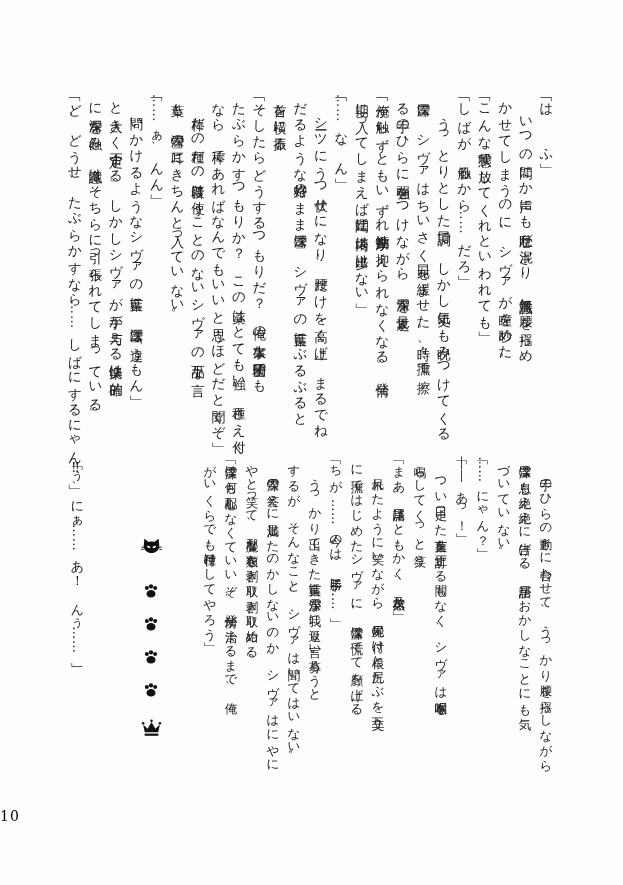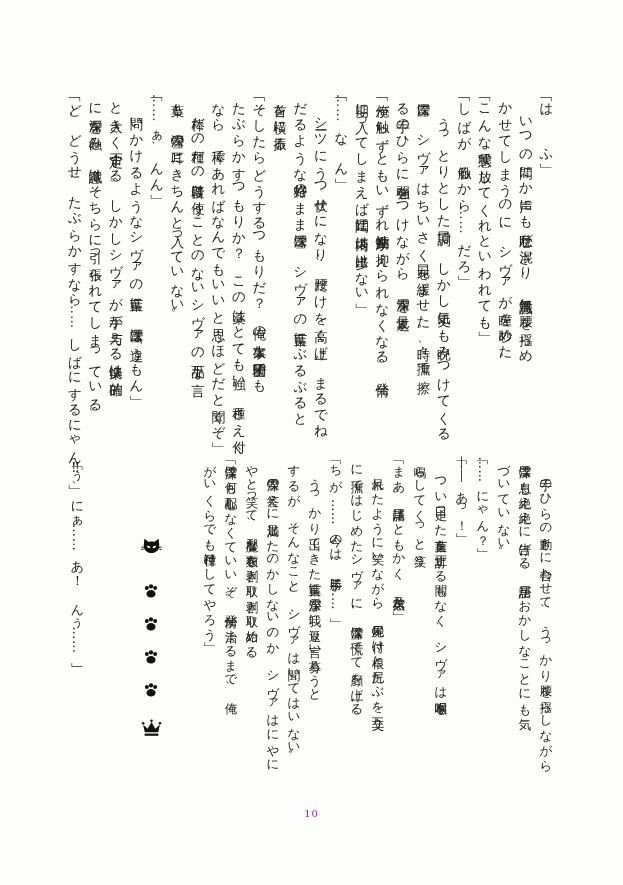--- a/index.html
+++ b/index.html
@@ -57,24 +57,24 @@
   }
   #divider-icons .ic { display: block; }
   .ic-cat   { margin-bottom: 22px; }
   .ic-paw   { margin-bottom: 13px; }
   .ic-crown { margin-top: 4px; }
   #page-number {
     position: absolute;
     top: 808px;
     left: 0;
     width: 100%;
-    text-align: center;
-    font-size: 10px;
+    text-align: left;
+    font-size: 14px;
     letter-spacing: 1px;
-    color: #a21caf;
+    color: #000000;
   }
 </style>
 </head>
 <body>
 
 <div id="page" style="background: rgb(253, 253, 252); color: rgb(29, 29, 29);">
 
   <div id="top-block" class="vtext"><p>「は、　ふ」</p><p>　いつの間にか声にも吐息が混ざり、無意識に腰を揺らめ</p><p>かせてしまうのに、シヴァが瞳を眇めた。</p><p>「こんな状態で放してくれといわれても」</p><p>「しばが、触るから……だろ」</p><p>　うっとりとした口調で、しかし気丈にも睨みつけてくる</p><p>深雪に、シヴァはちいさく口元を緩ませた。時々、撫で擦</p><p>る手のひらに強弱をつけながら、深雪を見返す。</p><p>「俺が触らずともいずれ性衝動が抑えられなくなる。発情</p><p>期に入ってしまえば迂闊に塔内は出歩けない」</p><p>「……な、ん」</p><p>　シーツにうつ伏せになり、腰だけを高く上げ、まるでね</p><p>だるような格好のまま深雪は、シヴァの言葉にぶるぶると</p><p>首を横に振る。</p><p>「そしたらどうするつもりだ？　俺の大事な騎士団でも</p><p>たぶらかすつもりか？　この薬はとても強い。種さえ付く</p><p>なら、棒であればなんでもいいと思うほどだと聞くぞ」</p><p>　棒だの種だの普段は使うことのないシヴァの下品な言</p><p>葉も、深雪の耳にきちんと入っていない。</p><p>「……ぁ、んん」</p><p>　問いかけるようなシヴァの言葉に、深雪は「違うもん」</p><p>と大きく否定する。しかしシヴァが手が与える快楽は的確</p><p>に深雪を蝕み、意識はそちらに引っ張られてしまっている。</p><p>「ど、どうせ、たぶらかすなら……しばにするにゃん‼」</p></div>
 
   <div id="bottom-block" class="vtext"><p>　手のひらの動きに合わせて、うっかり腰を揺らしながら、</p><p>深雪は息も絶え絶えに告げる。語尾がおかしなことにも気</p><p>づいていない。</p><p>「……にゃん？」</p><p>「――あっ！」</p><p>　つい口走った言葉を訂正する間もなく、シヴァは咽喉を</p><p>鳴らしてくっと笑う。</p><p>「まあ、語尾はともかく、及第点か」</p><p>　呆れたように笑いながら、尻尾の付け根と尻たぶを交互</p><p>に撫ではじめたシヴァに、深雪は慌てて顔を上げる。</p><p>「ちが、……今のは、勝手に……」</p><p>　うっかり出てきた言葉に深雪が我に返り言い募ろうと</p><p>するが、そんなこと、シヴァは聞いてはいない。</p><p>　深雪の答えに満足したのかしないのか、シヴァはにやに</p><p>やと笑って、邪魔な衣類を剥ぎ取り剥ぎ取り始める。</p><p>「深雪は何も心配しなくていいぞ。発情が治まるまで、俺</p><p>がいくらでも種付けしてやろう」</p></div>

